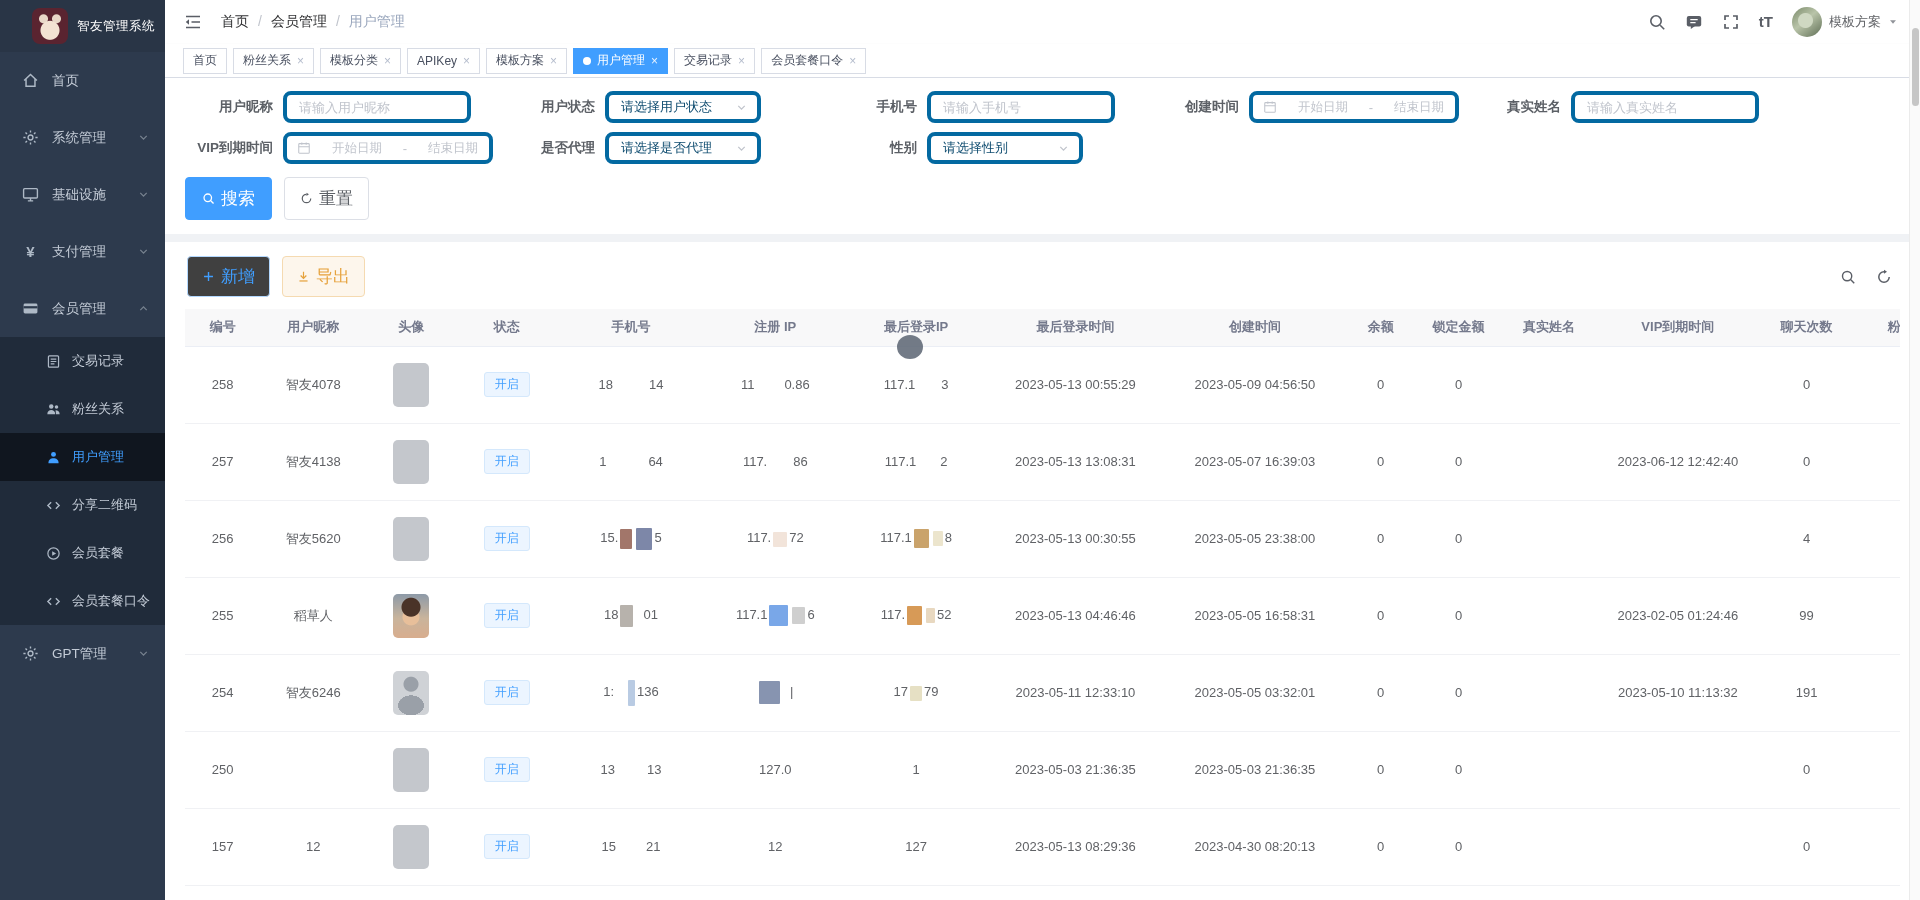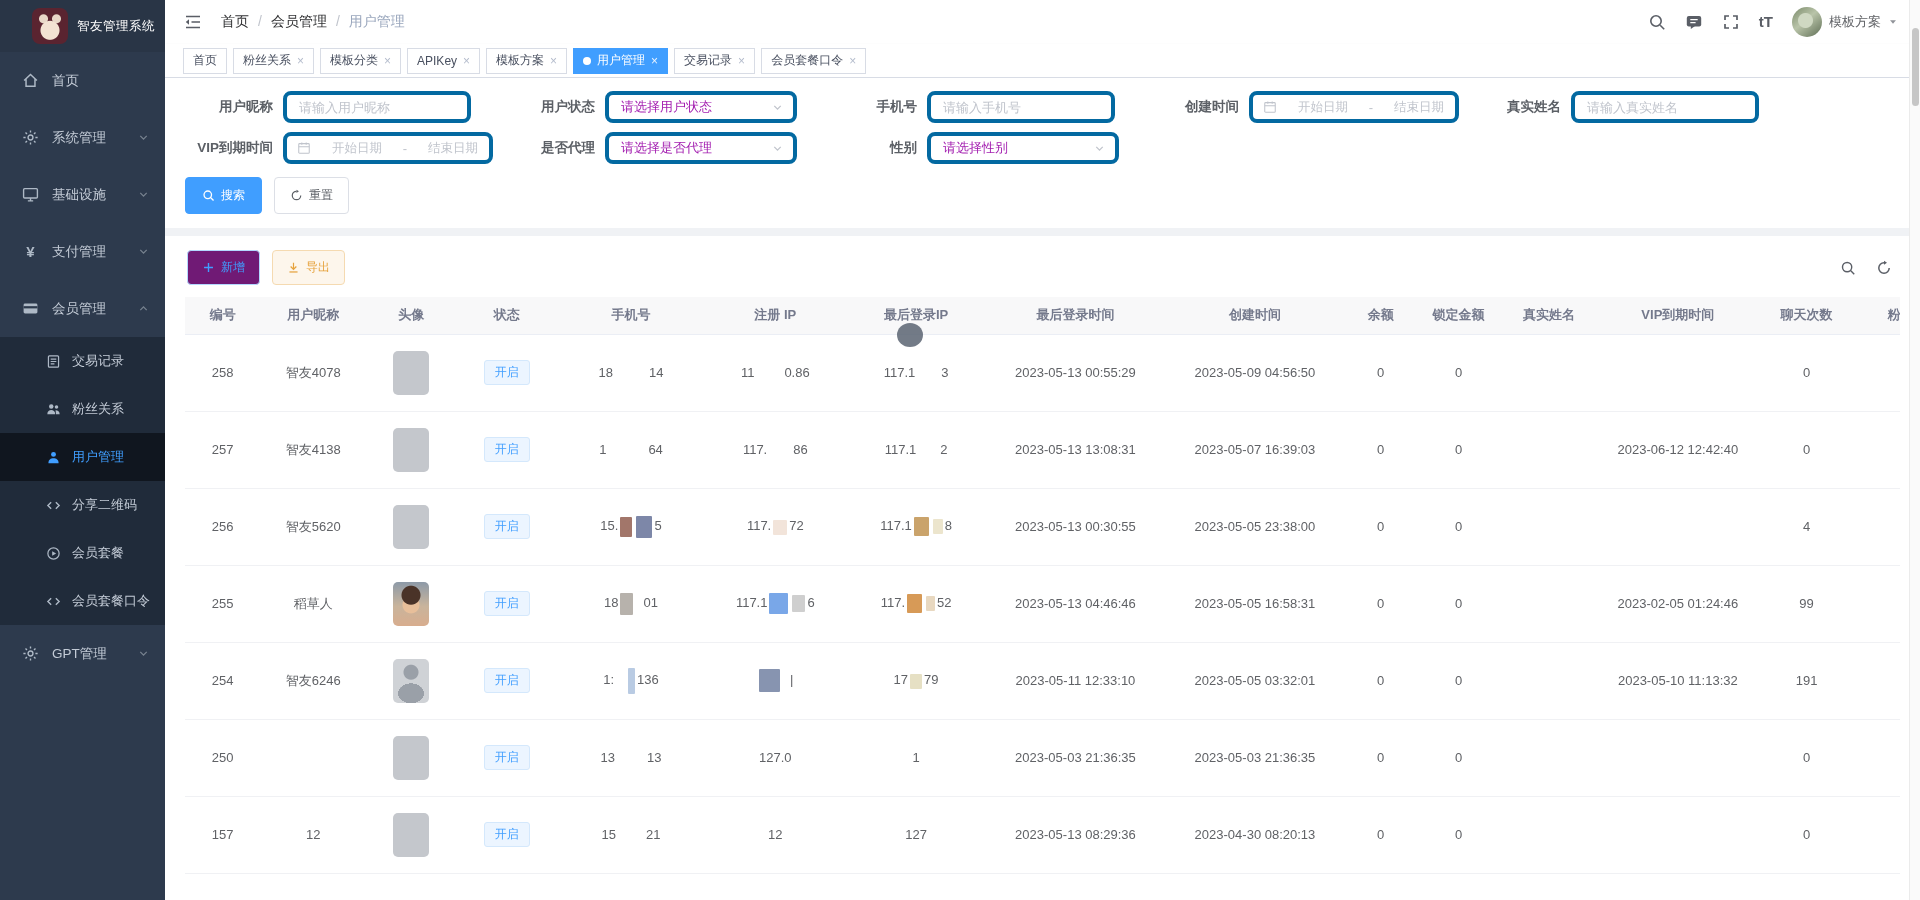--- a/index.html
+++ b/index.html
@@ -58,32 +58,32 @@
 
   
   .content { flex:1; display:flex; flex-direction:column; background:#f0f2f5; min-height:0; }
   .filter-card { background:#fff; padding:13px 20px 14px; margin-bottom:8px; }
   .filter-row { display:flex; margin-bottom:9px; }
   .filter-field { display:flex; align-items:center; width:320px; margin-right:2px; }
   .filter-label { width:98px; flex-shrink:0; text-align:right; padding-right:10px; font-size:13.5px; font-weight:700; color:#5c6066; white-space:nowrap; }
   .ctl { height:32px; border:4px solid #0369a1; border-radius:8px; background:#fff; font-size:13px; display:flex; align-items:center; }
   input.ctl { width:188px; padding:0 12px; color:#606266; outline:none; }
   input.ctl::placeholder { color:#c0c4cc; }
-  .select-ctl { width:192px; padding:0 10px 0 12px; color:#a21caf; justify-content:space-between; cursor:pointer; }
+  .select-ctl { width:156px; padding:0 10px 0 12px; color:#0c4a6e; justify-content:space-between; cursor:pointer; }
   .select-caret { width:11px; height:11px; color:#c0c4cc; display:inline-flex; }
   .range-ctl { width:210px; padding:0 10px; color:#c0c4cc; gap:20px; cursor:pointer; }
   .range-ctl .cal-icon { width:14px; height:14px; display:inline-flex; color:#c0c4cc; flex-shrink:0; }
   .range-ctl .range-part { flex:1; text-align:center; font-size:12.5px; white-space:nowrap; }
   .range-ctl .range-sep { color:#c0c4cc; }
   .filter-actions { margin-top:13px; display:flex; gap:12px; }
-  .btn { display:inline-flex; align-items:center; gap:6px; border-radius:4px; font-size:12px; cursor:pointer; border:1px solid transparent; }
+  .btn { display:inline-flex; align-items:center; gap:6px; border-radius:4px; font-size:17px; cursor:pointer; border:1px solid transparent; }
   .btn svg { width:13px; height:13px; }
   .btn-primary { background:#409eff; border-color:#409eff; color:#fff; padding:9px 16px; }
   .btn-plain { background:#fff; border-color:#dcdfe6; color:#5c6066; padding:9px 15px; }
-  .btn-add { background:#701a75; border-color:#b3d8ff; color:#409eff; padding:5px 14px; }
+  .btn-add { background:#404040; border-color:#b3d8ff; color:#409eff; padding:5px 14px; }
   .btn-export { background:#fdf6ec; border-color:#f5dab1; color:#e6a23c; padding:8px 14px; }
 
   .table-card { background:#fff; flex:1; padding:6px 20px 0; position:relative; min-height:0; }
   .toolbar { display:flex; justify-content:space-between; align-items:center; padding:8px 2px 12px; }
   .toolbar-left { display:flex; gap:12px; }
   .toolbar-right { display:flex; gap:20px; align-items:center; margin-right:6px; }
   .ticon { width:16px; height:16px; color:#5a5e66; display:inline-flex; cursor:pointer; }
   .ticon svg { width:100%; height:100%; }
 
   .table-wrap { overflow:hidden; position:relative; }

